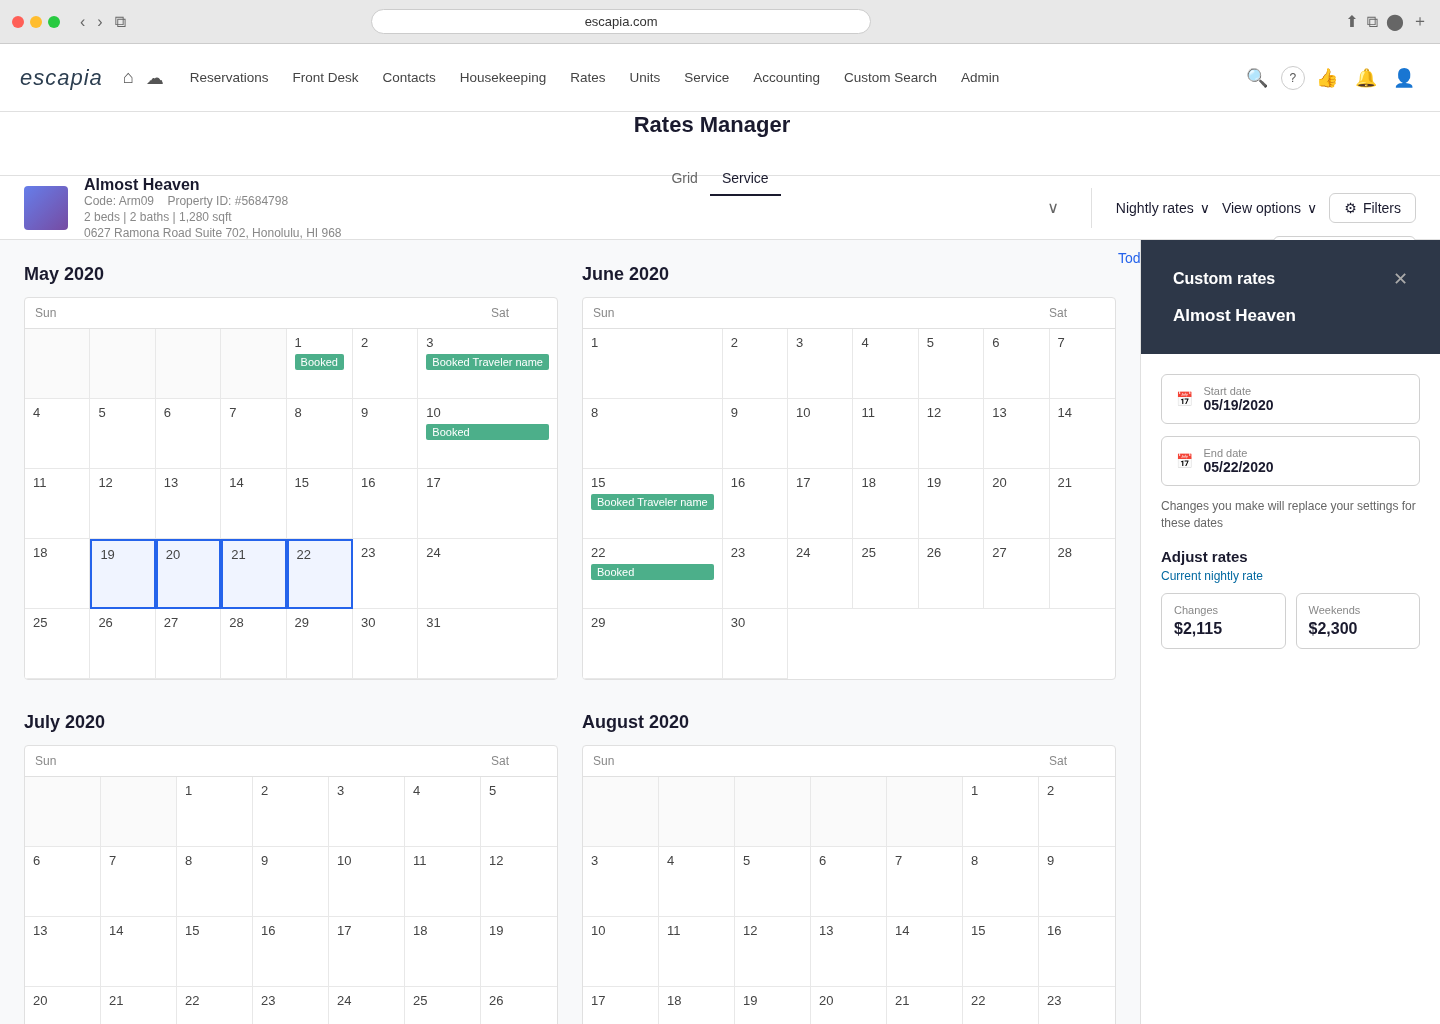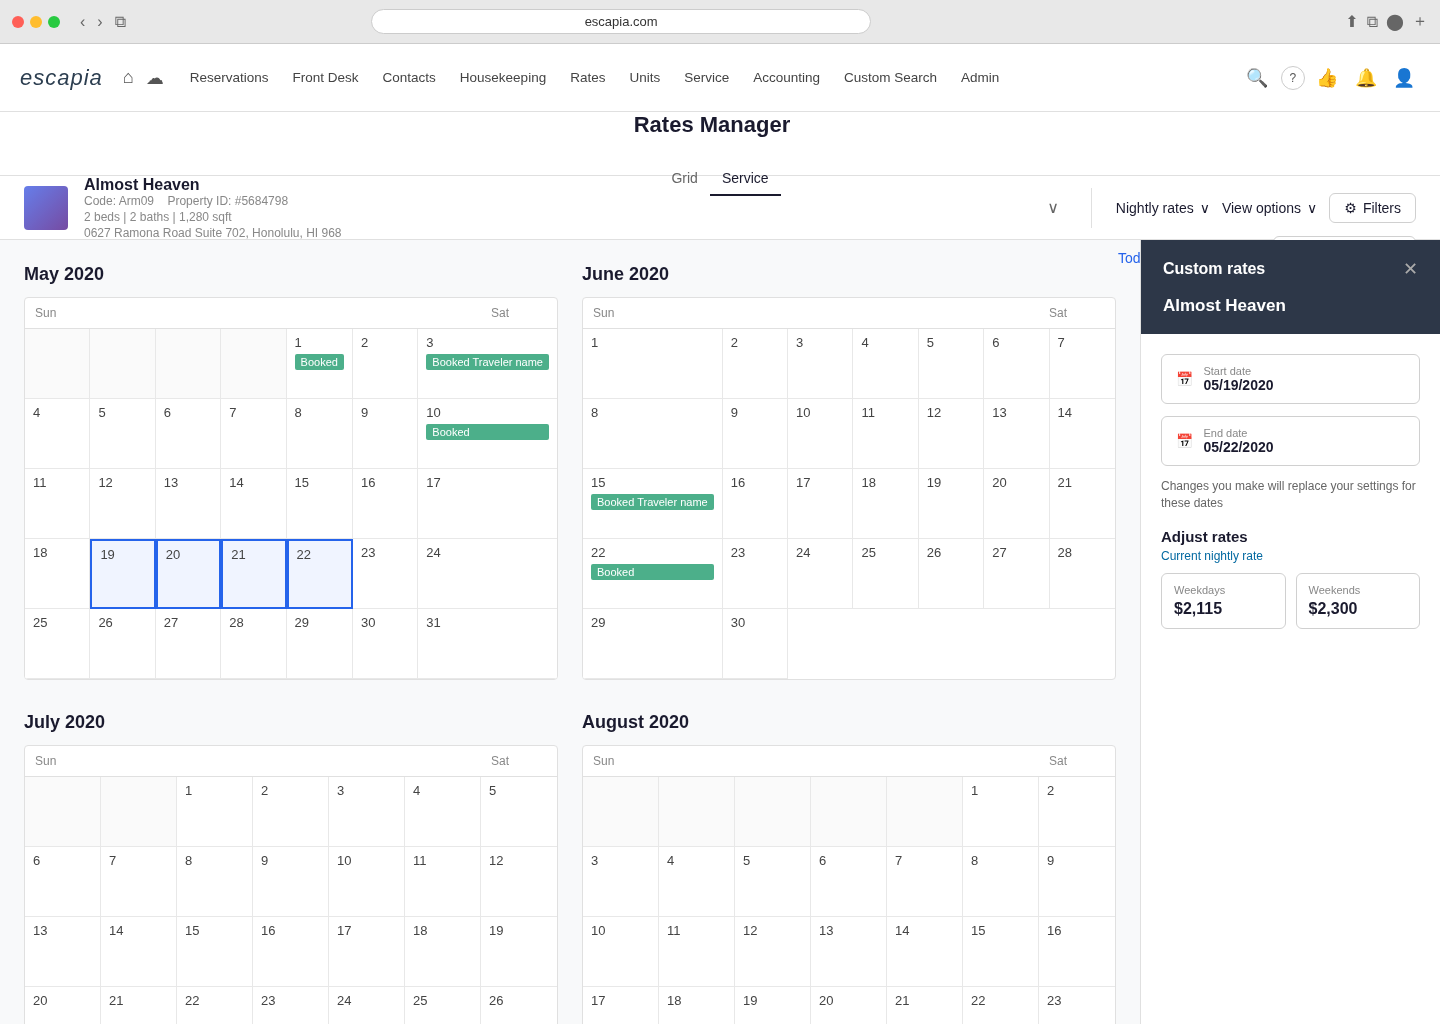--- a/index.html
+++ b/index.html
@@ -258,21 +258,21 @@
       width: 300px;
       background: white;
       border-left: 1px solid #e0e0e0;
       display: flex;
       flex-direction: column;
       flex-shrink: 0;
     }
     .panel-header {
       background: #2d3748;
       color: white;
-      padding: 2px;
+      padding: 12px;
     }
     .panel-title-row {
       display: flex;
       align-items: center;
       justify-content: space-between;
       padding: 16px 20px 8px;
     }
     .panel-title { font-size: 16px; font-weight: 600; color: white; }
     .panel-close { background: none; border: none; color: #aaa; font-size: 18px; cursor: pointer; }
     .panel-property-name {
@@ -891,21 +891,21 @@
           <div>
             <span class="field-label">End date</span>
             <span class="field-value">05/22/2020</span>
           </div>
         </div>
         <p class="change-note">Changes you make will replace your settings for these dates</p>
         <div class="adjust-title">Adjust rates</div>
         <div class="current-rate-label">Current nightly rate</div>
         <div class="rate-fields">
           <div class="rate-field">
-            <span class="rate-field-label">Weekdays</span>
+            <span class="rate-field-label">Changes</span>
             <span class="rate-field-value">$2,115</span>
           </div>
           <div class="rate-field">
             <span class="rate-field-label">Weekends</span>
             <span class="rate-field-value">$2,300</span>
           </div>
         </div>
       </div>
 
     </div>

